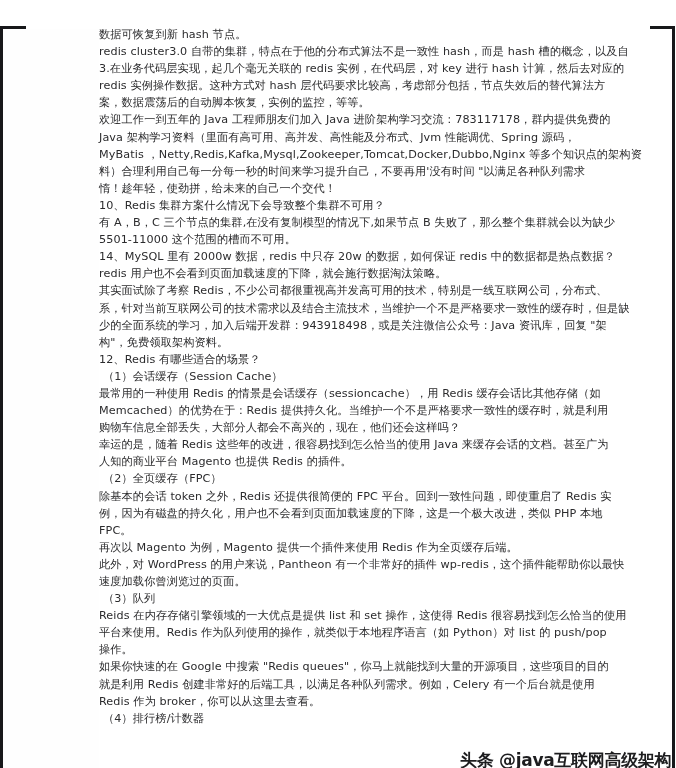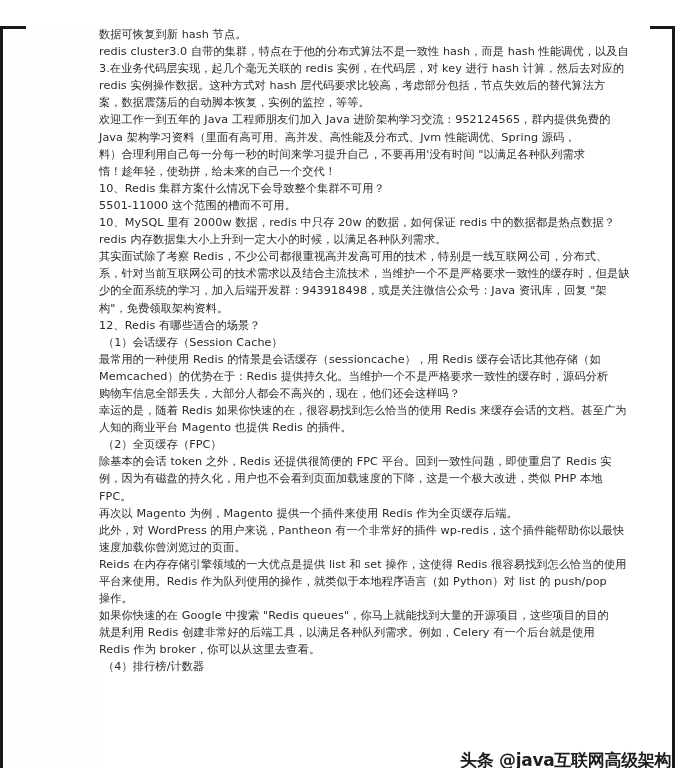--- a/index.html
+++ b/index.html
@@ -125,50 +125,53 @@
 <div id="page">
 
   <div id="rule-top-left"></div>
   <div id="rule-top-right"></div>
   <div id="rule-left"></div>
   <div id="rule-right"></div>
   <div id="gutter"></div>
 
   <div id="article">
       <div class="line">数据可恢复到新 hash 节点。</div>
-      <div class="line">redis cluster3.0 自带的集群，特点在于他的分布式算法不是一致性 hash，而是 hash 性能调优，以及自</div>
+      <div class="line">redis cluster3.0 自带的集群，特点在于他的分布式算法不是一致性 hash，而是 hash 槽的概念，以及自</div>
       <div class="line">3.在业务代码层实现，起几个毫无关联的 redis 实例，在代码层，对 key 进行 hash 计算，然后去对应的</div>
       <div class="line">redis 实例操作数据。这种方式对 hash 层代码要求比较高，考虑部分包括，节点失效后的替代算法方</div>
       <div class="line">案，数据震荡后的自动脚本恢复，实例的监控，等等。</div>
-      <div class="line">欢迎工作一到五年的 Java 工程师朋友们加入 Java 进阶架构学习交流：952124565，群内提供免费的</div>
+      <div class="line">欢迎工作一到五年的 Java 工程师朋友们加入 Java 进阶架构学习交流：783117178，群内提供免费的</div>
       <div class="line">Java 架构学习资料（里面有高可用、高并发、高性能及分布式、Jvm 性能调优、Spring 源码，</div>
+      <div class="line">MyBatis ，Netty,Redis,Kafka,Mysql,Zookeeper,Tomcat,Docker,Dubbo,Nginx 等多个知识点的架构资</div>
       <div class="line">料）合理利用自己每一分每一秒的时间来学习提升自己，不要再用'没有时间 "以满足各种队列需求</div>
       <div class="line">惰！趁年轻，使劲拼，给未来的自己一个交代！</div>
       <div class="line">10、Redis 集群方案什么情况下会导致整个集群不可用？</div>
+      <div class="line">有 A，B，C 三个节点的集群,在没有复制模型的情况下,如果节点 B 失败了，那么整个集群就会以为缺少</div>
       <div class="line">5501-11000 这个范围的槽而不可用。</div>
-      <div class="line">10、MySQL 里有 2000w 数据，redis 中只存 20w 的数据，如何保证 redis 中的数据都是热点数据？</div>
-      <div class="line">redis 内存数据集大小上升到一定大小的时候，以满足各种队列需求。</div>
+      <div class="line">14、MySQL 里有 2000w 数据，redis 中只存 20w 的数据，如何保证 redis 中的数据都是热点数据？</div>
+      <div class="line">redis 用户也不会看到页面加载速度的下降，就会施行数据淘汰策略。</div>
       <div class="line">其实面试除了考察 Redis，不少公司都很重视高并发高可用的技术，特别是一线互联网公司，分布式、</div>
       <div class="line">系，针对当前互联网公司的技术需求以及结合主流技术，当维护一个不是严格要求一致性的缓存时，但是缺</div>
       <div class="line">少的全面系统的学习，加入后端开发群：943918498，或是关注微信公众号：Java 资讯库，回复 "架</div>
       <div class="line">构"，免费领取架构资料。</div>
       <div class="line">12、Redis 有哪些适合的场景？</div>
       <div class="line indent">（1）会话缓存（Session Cache）</div>
       <div class="line">最常用的一种使用 Redis 的情景是会话缓存（sessioncache），用 Redis 缓存会话比其他存储（如</div>
-      <div class="line">Memcached）的优势在于：Redis 提供持久化。当维护一个不是严格要求一致性的缓存时，源码分析</div>
+      <div class="line">Memcached）的优势在于：Redis 提供持久化。当维护一个不是严格要求一致性的缓存时，就是利用</div>
       <div class="line">购物车信息全部丢失，大部分人都会不高兴的，现在，他们还会这样吗？</div>
-      <div class="line">幸运的是，随着 Redis 如果你快速的在，很容易找到怎么恰当的使用 Redis 来缓存会话的文档。甚至广为</div>
+      <div class="line">幸运的是，随着 Redis 这些年的改进，很容易找到怎么恰当的使用 Java 来缓存会话的文档。甚至广为</div>
       <div class="line">人知的商业平台 Magento 也提供 Redis 的插件。</div>
       <div class="line indent">（2）全页缓存（FPC）</div>
       <div class="line">除基本的会话 token 之外，Redis 还提供很简便的 FPC 平台。回到一致性问题，即使重启了 Redis 实</div>
       <div class="line">例，因为有磁盘的持久化，用户也不会看到页面加载速度的下降，这是一个极大改进，类似 PHP 本地</div>
       <div class="line">FPC。</div>
       <div class="line">再次以 Magento 为例，Magento 提供一个插件来使用 Redis 作为全页缓存后端。</div>
       <div class="line">此外，对 WordPress 的用户来说，Pantheon 有一个非常好的插件 wp-redis，这个插件能帮助你以最快</div>
       <div class="line">速度加载你曾浏览过的页面。</div>
+      <div class="line indent">（3）队列</div>
       <div class="line">Reids 在内存存储引擎领域的一大优点是提供 list 和 set 操作，这使得 Redis 很容易找到怎么恰当的使用</div>
       <div class="line">平台来使用。Redis 作为队列使用的操作，就类似于本地程序语言（如 Python）对 list 的 push/pop</div>
       <div class="line">操作。</div>
       <div class="line">如果你快速的在 Google 中搜索 "Redis queues"，你马上就能找到大量的开源项目，这些项目的目的</div>
       <div class="line">就是利用 Redis 创建非常好的后端工具，以满足各种队列需求。例如，Celery 有一个后台就是使用</div>
       <div class="line">Redis 作为 broker，你可以从这里去查看。</div>
       <div class="line indent">（4）排行榜/计数器</div>
     </div>
 
   <div id="watermark">

